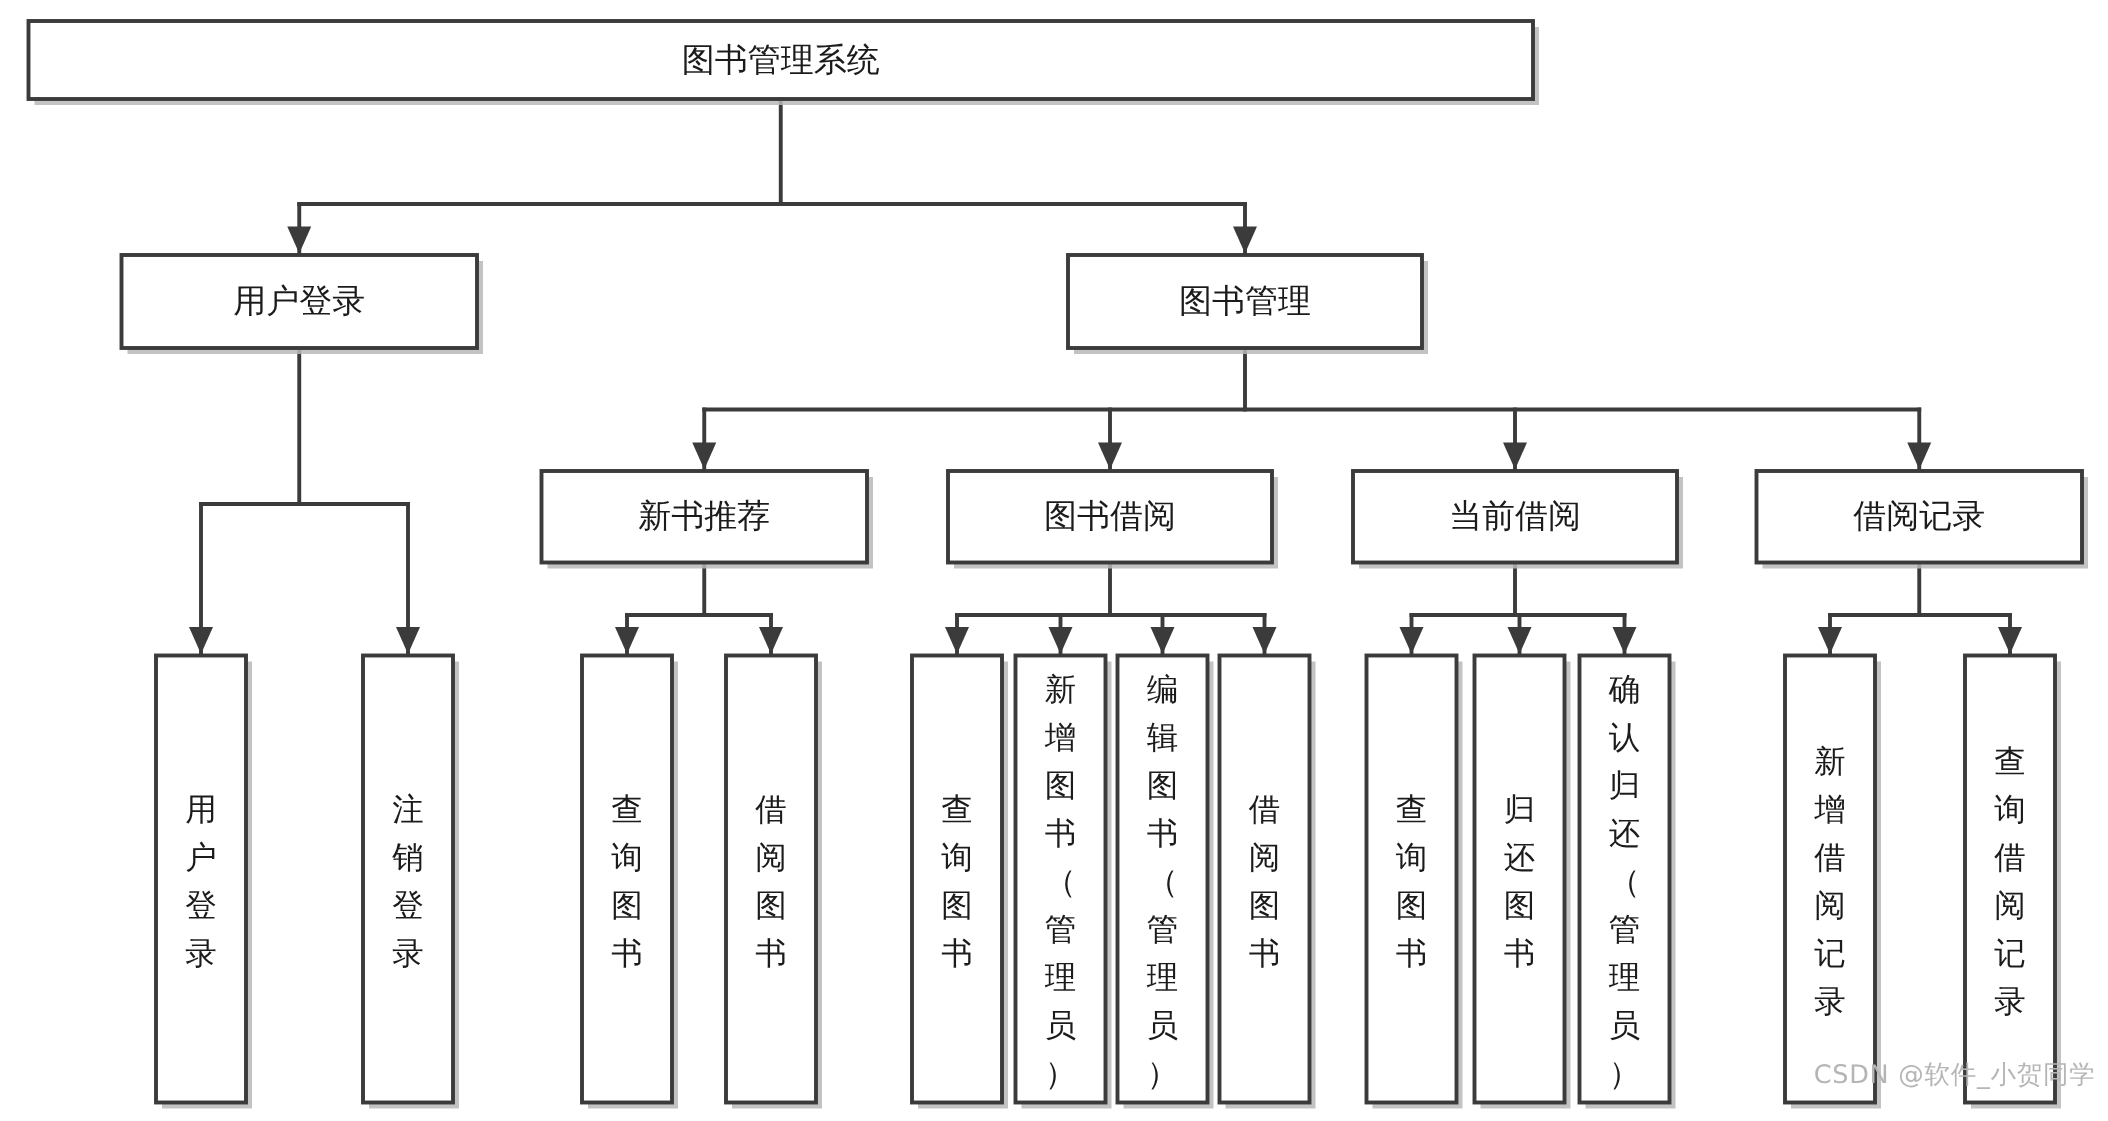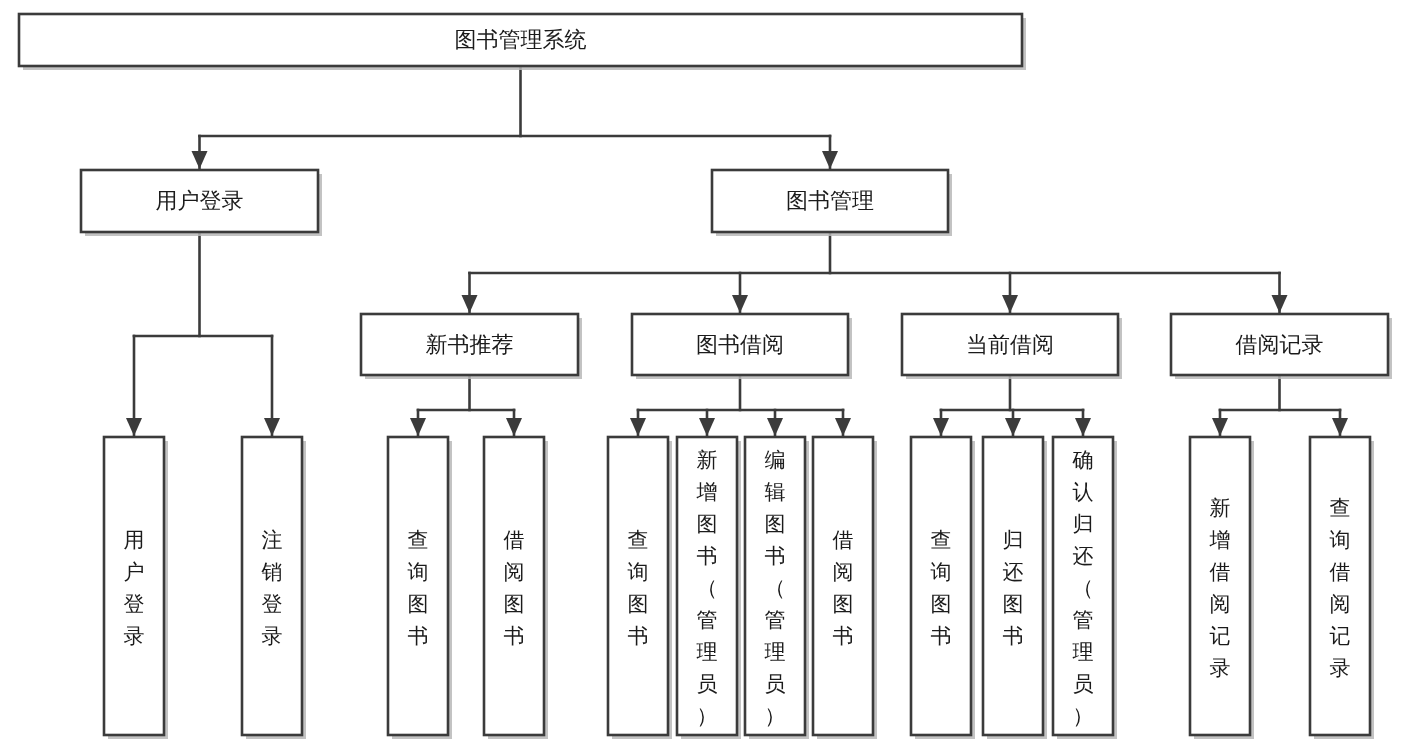--- a/index.html
+++ b/index.html
@@ -225,13 +225,14 @@
           <rect x="1190" y="437" width="60" height="298" class="node-box"></rect>
           <text x="1220" y="514.96" class="node-label-vertical"><tspan x="1220" dy="0">新</tspan><tspan x="1220" dy="32">增</tspan><tspan x="1220" dy="32">借</tspan><tspan x="1220" dy="32">阅</tspan><tspan x="1220" dy="32">记</tspan><tspan x="1220" dy="32">录</tspan></text>
         </g>
         <g>
           <rect x="1314" y="441" width="60" height="298" class="node-shadow"></rect>
           <rect x="1310" y="437" width="60" height="298" class="node-box"></rect>
           <text x="1340" y="514.96" class="node-label-vertical"><tspan x="1340" dy="0">查</tspan><tspan x="1340" dy="32">询</tspan><tspan x="1340" dy="32">借</tspan><tspan x="1340" dy="32">阅</tspan><tspan x="1340" dy="32">记</tspan><tspan x="1340" dy="32">录</tspan></text>
         </g>
       </g>
   </svg>
+  <div class="watermark">CSDN @软件_小贺同学</div>
 </div>
 
 </body></html>

